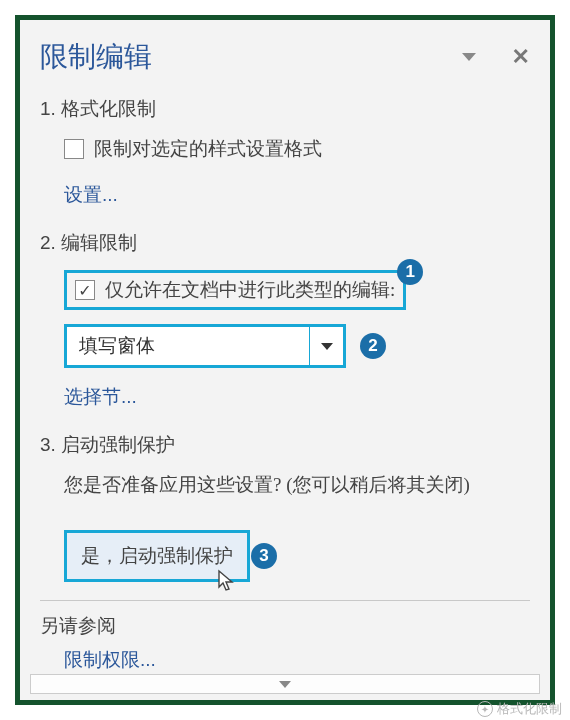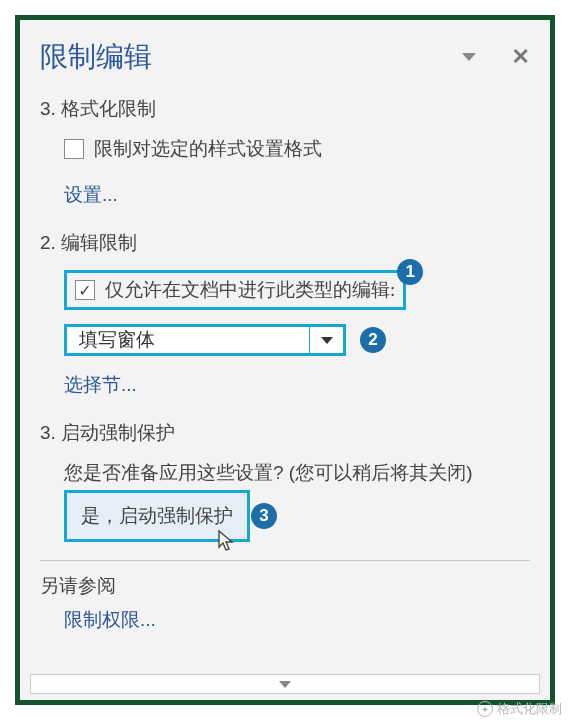--- a/index.html
+++ b/index.html
@@ -114,21 +114,21 @@
       align-items: center;
       gap: 14px;
       margin-bottom: 16px;
     }
     .combo {
       border: 3px solid #17a7d6;
       background: #fff;
       display: flex;
       align-items: center;
       width: 282px;
-      height: 32px;
+      height: 44px;
       cursor: pointer;
     }
     .combo-text {
       flex: 1;
       padding: 0 12px;
       font-size: 19px;
       color: #333;
     }
     .combo-btn {
       width: 34px; height: 100%;
@@ -137,21 +137,22 @@
     }
     .combo-caret {
       width: 0; height: 0;
       border-left: 6px solid transparent;
       border-right: 6px solid transparent;
       border-top: 7px solid #333;
     }
     .prompt-text {
       color: #444;
       font-size: 19px;
-      margin-bottom: 4px;
+      margin-bottom: 32px;
+      font-family: Liberation Serif, serif;
     }
     .enforce-row {
       display: flex;
       align-items: center;
       gap: 1px;
       margin-bottom: 18px;
     }
     .enforce-btn {
       border: 3px solid #17a7d6;
       background: #e6eef7;
@@ -216,21 +217,21 @@
 
 <div class="panel">
   <div class="header-row">
     <div class="panel-title">限制编辑</div>
     <div class="header-controls">
       <span class="dropdown-caret"></span>
       <span class="close-x">✕</span>
     </div>
   </div>
 
-  <div class="section-heading">3. 格式化限制</div>
+  <div class="section-heading">1. 格式化限制</div>
   <div class="indent">
     <div class="checkbox-row">
       <span class="cb"></span>
       <span class="cb-label">限制对选定的样式设置格式</span>
     </div>
     <span class="link">设置...</span>
   </div>
 
   <div class="section-heading">2. 编辑限制</div>
   <div class="indent">

